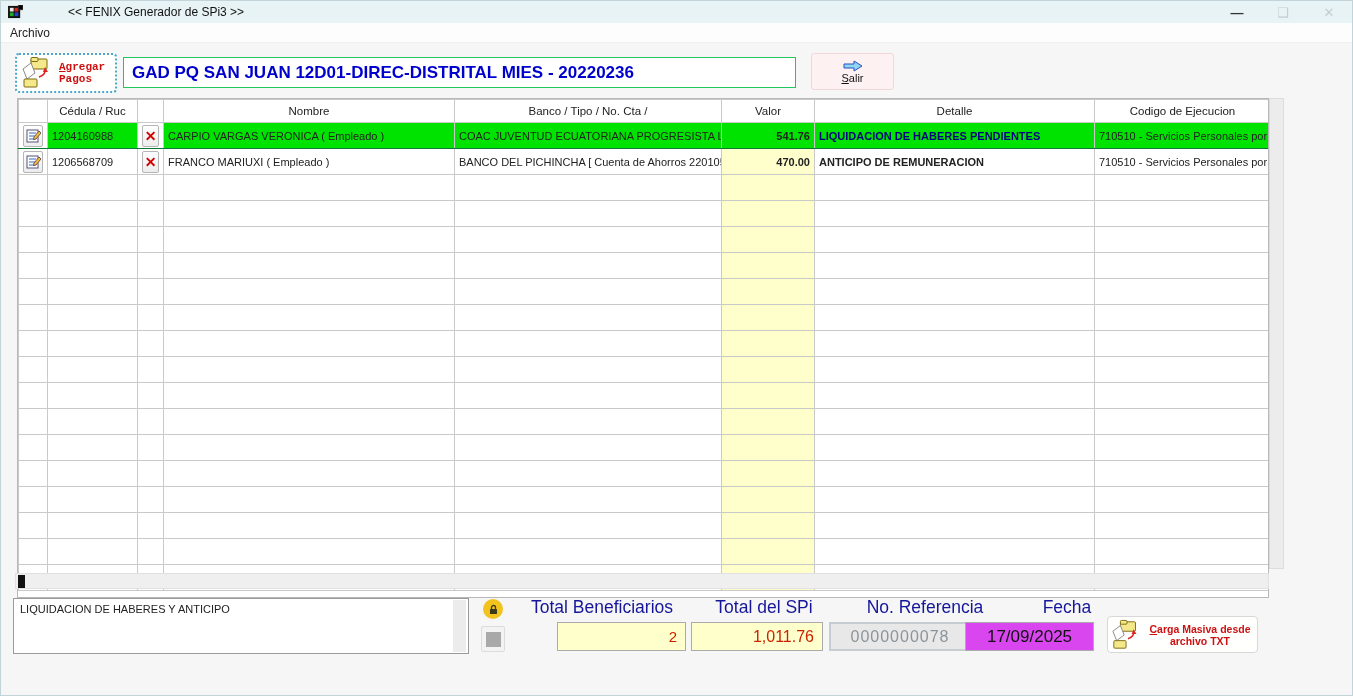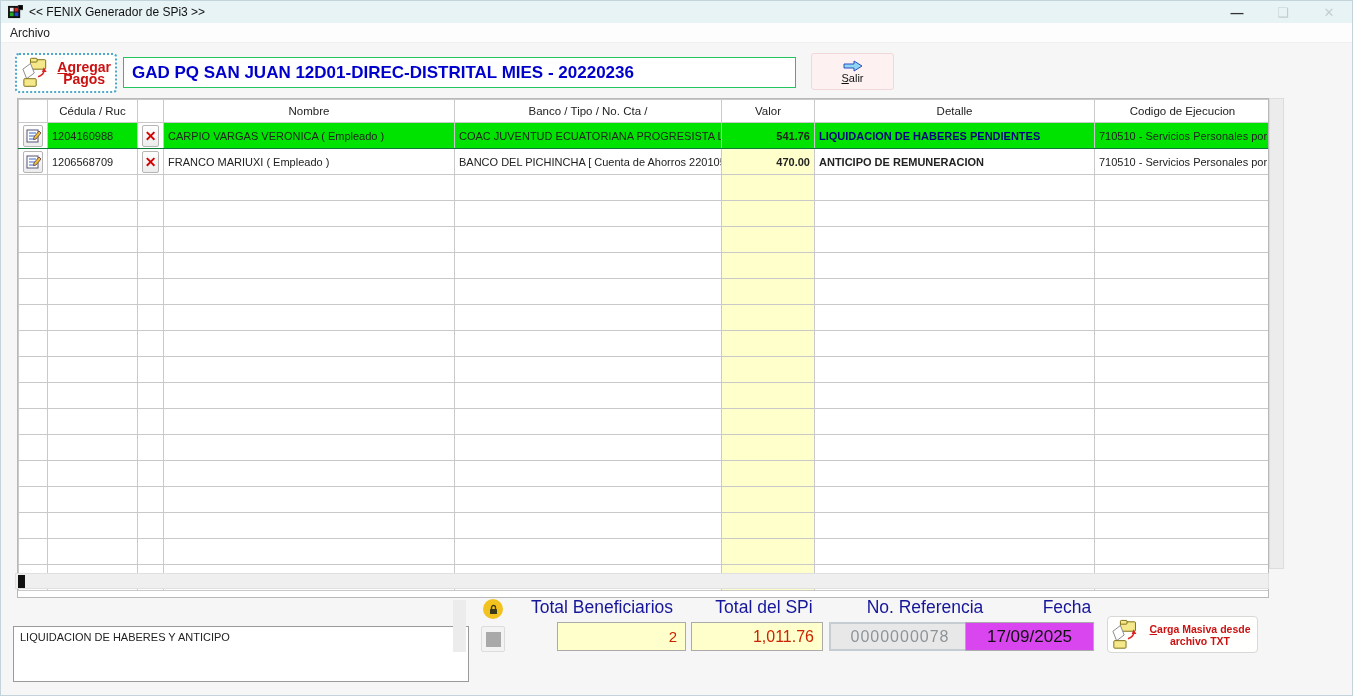--- a/index.html
+++ b/index.html
@@ -1,34 +1,34 @@
 <!DOCTYPE html>
 <html><head>
 <meta charset="utf-8">
 <style>
   * { margin:0; padding:0; box-sizing:border-box; }
   html,body { width:1353px; height:696px; font-family:"Liberation Sans", sans-serif; }
   .window { position:relative; width:1353px; height:696px; background:#f6f6f6; border:1px solid #c2d4da; overflow:hidden; }
 
   
-  .titlebar { position:absolute; left:0; top:0; width:100%; height:22px; background:#e8f3f5; display:flex; align-items:center; }
+  .titlebar { position:absolute; left:0; top:0; width:100%; height:22px; background:#e8f3f5; display:flex; align-items:center;gap:39px; }
   .appicon { width:15px; height:14px; margin:0 6px 0 7px; }
   .apptitle { font-size:12px; color:#111; }
   .wincontrols { position:absolute; right:0; top:0; height:22px; display:flex; }
   .winbtn { width:46px; height:22px; display:flex; align-items:center; justify-content:center; font-size:13px; }
   .winbtn.min { color:#333; font-weight:bold; }
   .winbtn.max, .winbtn.close { color:#c3ced1; }
 
   
   .menubar { position:absolute; left:0; top:22px; width:100%; height:20px; background:#fdfdfd; border-bottom:1px solid #f0f0f0; display:flex; align-items:center; }
   .menuitem { font-size:12px; color:#222; padding:2px 9px; }
 
   
   .btn-agregar { position:absolute; left:14px; top:52px; width:102px; height:40px; background:#fffffe; border:2px dotted #49a8cc; border-radius:4px; display:flex; align-items:center; gap:4px; padding:2px 4px; cursor:pointer; }
-  .btn-agregar .lbl { color:#cc1111; font-weight:bold; font-size:14px; line-height:12px; text-align:center; flex:1; }
+  .btn-agregar .lbl { color:#cc1111; font-weight:bold; font-size:11px; line-height:12px; text-align:left; flex:1;font-family:Liberation Mono, monospace; }
   .btn-agregar .lbl .l1::first-letter { text-decoration:underline; }
   .title-field { position:absolute; left:122px; top:56px; width:673px; height:31px; background:#fff; border:1px solid #22c55e; font-family:"Liberation Sans",sans-serif; font-weight:bold; font-size:17px; color:#0000cd; padding:0 8px; }
   .btn-salir { position:absolute; left:810px; top:52px; width:83px; height:37px; background:#fdf1f2; border:1px solid #f2d7da; border-radius:3px; display:flex; flex-direction:column; align-items:center; justify-content:center; cursor:pointer; }
   .btn-salir .slbl { font-size:11px; color:#111; }
   .btn-salir .slbl::first-letter { text-decoration:underline; }
 
   
   .gridwrap { position:absolute; left:16px; top:97px; width:1252px; height:500px; background:#fff; border:1px solid #b8b8b8; overflow:hidden; }
   table.grid { border-collapse:collapse; table-layout:fixed; width:1252px; }
   table.grid th, table.grid td { border:1px solid #c9c9c9; overflow:hidden; white-space:nowrap; font-size:11px; padding:0 4px; }
@@ -45,21 +45,21 @@
   tr.sel td.c-det { color:#000080; }
   td.c-btn { padding:1px; background:#fff; }
   .cellbtn { width:100%; height:22px; border:1px solid #b5b5b5; border-radius:2px; background:linear-gradient(#ffffff,#ececec); display:flex; align-items:center; justify-content:center; cursor:pointer; }
   .xglyph { color:#d40000; font-weight:bold; font-size:14px; line-height:14px; }
 
   .vscroll { position:absolute; left:1268px; top:97px; width:15px; height:471px; background:#ececec; border:1px solid #dcdcdc; }
   .hscroll { position:absolute; left:14px; top:572px; width:1254px; height:16px; background:#efefef; border:1px solid #e0e0e0; }
   .hthumb { position:absolute; left:2px; top:1px; width:7px; height:13px; background:#111; }
 
   
-  .obs { position:absolute; left:12px; top:597px; width:456px; height:56px; background:#fff; border:1px solid #9a9a9a; font-size:11px; color:#222; padding:4px 6px; resize:none; font-family:"Liberation Sans",sans-serif;margin-top:28px; }
+  .obs { position:absolute; left:12px; top:597px; width:456px; height:56px; background:#fff; border:1px solid #9a9a9a; font-size:11px; color:#222; padding:4px 6px; resize:none; font-family:"Liberation Sans",sans-serif; }
   .obs-scroll { position:absolute; left:452px; top:599px; width:13px; height:52px; background:#ececec; }
   .lockbtn { position:absolute; left:482px; top:598px; width:20px; height:20px; border-radius:50%; background:#f2c21e; display:flex; align-items:center; justify-content:center; cursor:pointer; }
   .graybtn { position:absolute; left:480px; top:625px; width:24px; height:26px; background:#f3f3f3; border:1px solid #dcdcdc; border-radius:2px; display:flex; align-items:center; justify-content:center; cursor:pointer; }
   .graybtn .sq { width:15px; height:15px; background:#a9a9a9; }
 
   .flabel { position:absolute; top:596px; height:22px; font-size:17.5px; color:#16169a; text-align:center; }
   .lab-ben { left:518px; width:166px; }
   .lab-spi { left:704px; width:118px; }
   .lab-ref { left:826px; width:132px;margin-left:32px; }
   .lab-fec { left:1000px; width:132px; }

